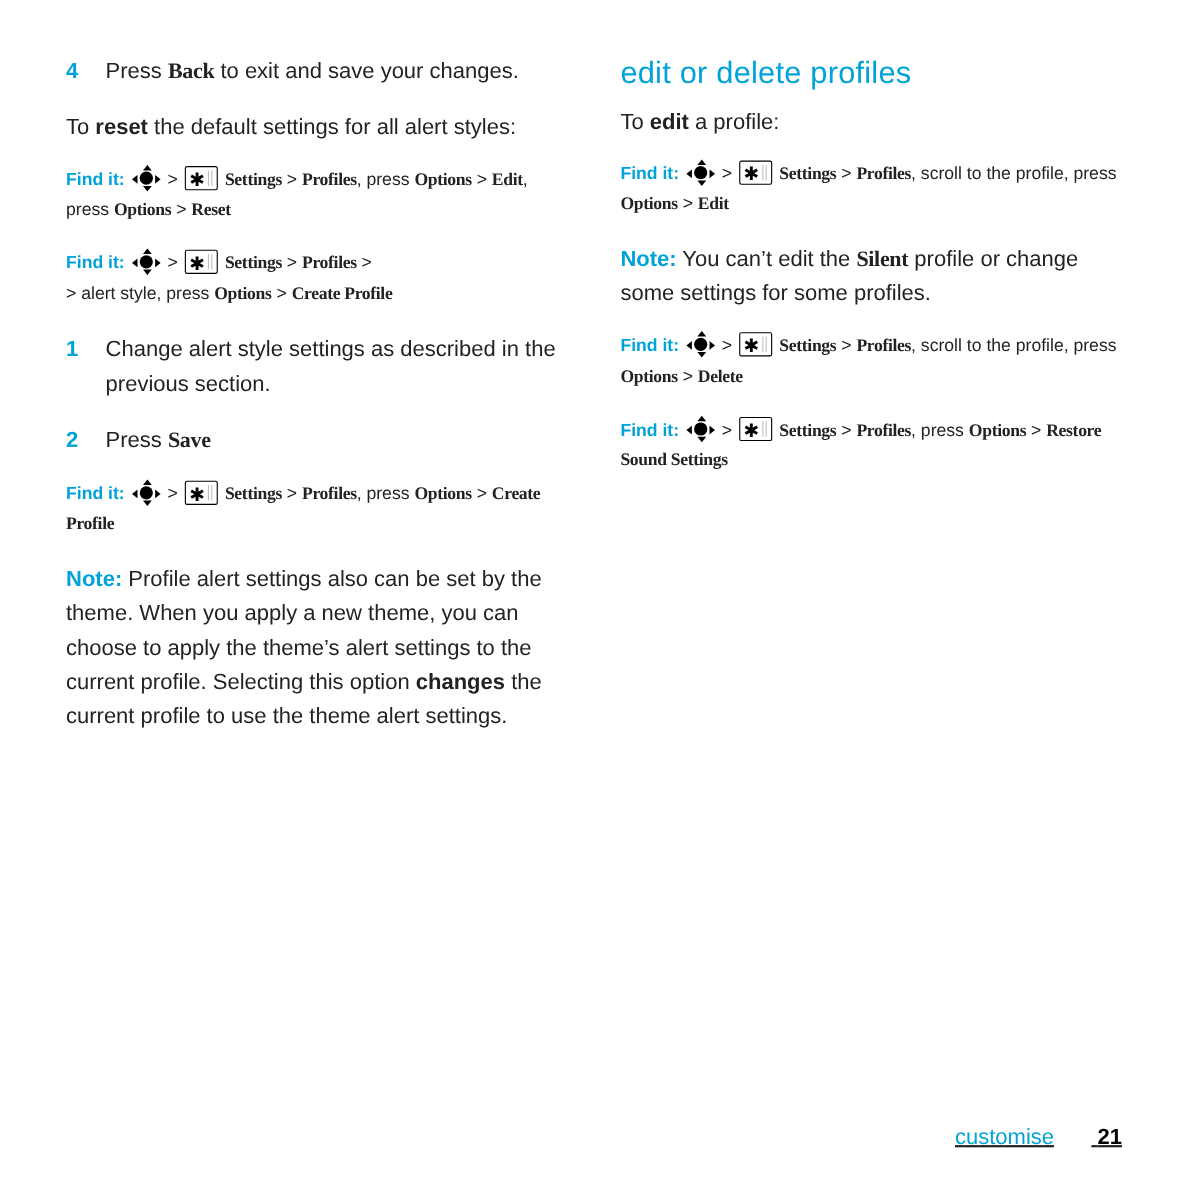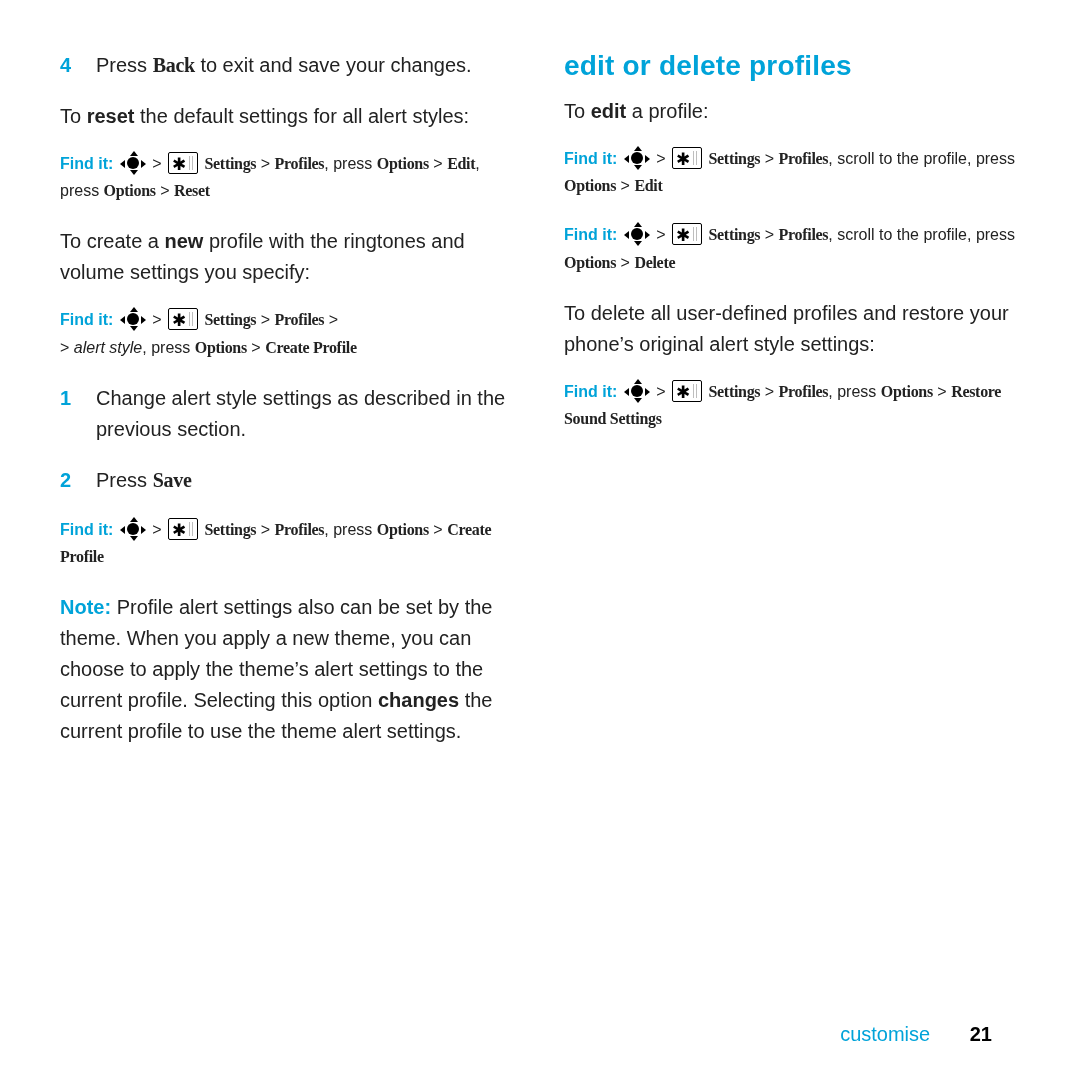--- a/index.html
+++ b/index.html
@@ -22,33 +22,33 @@
   p{
     font-size:20px;
     line-height:1.55;
     margin:0 0 18px 0;
     font-weight:300;
   }
   .bold{font-weight:700}
   .accent{color:#00a3d9}
   h2.accent{
     font-size:28px;
-    font-weight:700;
+    font-weight:400;
     margin:28px 0 14px 0;
     letter-spacing:0.2px;
   }
   .findit{
     font-size:16px;
     line-height:1.7;
     margin:0 0 22px 0;
   }
   .findit .lead{color:#00a3d9;font-weight:700}
   .ui{font-family:Liberation Serif, serif;font-stretch:condensed;font-weight:700;letter-spacing:-0.3px}
   .thin{font-weight:300}
-  .italic{font-style:italic}
+  .italic{}
   ol.num{
     list-style:none;
     padding:0;margin:0 0 18px 0;
   }
   ol.num li{
     display:flex;
     gap:22px;
     font-size:20px;
     line-height:1.55;
     margin-bottom:20px;
@@ -77,22 +77,23 @@
   }
   .gear-icon::before{
     content:"✱";position:absolute;left:3px;top:-2px;font-size:17px;color:#000;
   }
   .gear-icon::after{
     content:"";position:absolute;right:4px;top:3px;bottom:3px;width:1.5px;background:#000;
     box-shadow:-3px 0 0 #000;
     opacity:.25;
   }
   .footer{
-    position:absolute;right:88px;bottom:34px;
+    position:absolute;right:60px;bottom:34px;
     font-size:20px;
+    text-decoration:underline;
   }
   .footer .sec{color:#00a3d9;margin-right:34px;font-weight:400}
   .footer .pg{font-weight:700;color:#000}
 </style>
 </head>
 <body>
 
 <div class="page">
 
   <div class="col">
@@ -112,23 +113,20 @@
 
     <p class="findit">
       <span class="lead">Find it: </span>
       <span class="nav-icon"><span class="arr u"></span><span class="arr d"></span><span class="arr l"></span><span class="arr r"></span></span>
       <span class="thin"> &gt; </span>
       <span class="gear-icon"></span>
       <span class="ui">Settings</span><span class="thin"> &gt; </span><span class="ui">Profiles</span><span class="thin">, press </span><span class="ui">Options</span><span class="thin"> &gt; </span><span class="ui">Edit</span><span class="thin">, press </span><span class="ui">Options</span><span class="thin"> &gt; </span><span class="ui">Reset</span>
     </p>
 
 
-    <p>
-      <span>To create a </span><span class="bold">new</span><span> profile with the ringtones and volume settings you specify:</span>
-    </p>
 
     <p class="findit">
       <span class="lead">Find it: </span>
       <span class="nav-icon"><span class="arr u"></span><span class="arr d"></span><span class="arr l"></span><span class="arr r"></span></span>
       <span class="thin"> &gt; </span>
       <span class="gear-icon"></span>
       <span class="ui">Settings</span><span class="thin"> &gt; </span><span class="ui">Profiles</span><span class="thin"> &gt; </span><br>
       <span class="thin">&gt; </span><span class="italic thin">alert style</span><span class="thin">, press </span><span class="ui">Options</span><span class="thin"> &gt; </span><span class="ui">Create Profile</span>
     </p>
 
@@ -167,32 +165,34 @@
     </p>
 
     <p class="findit">
       <span class="lead">Find it: </span>
       <span class="nav-icon"><span class="arr u"></span><span class="arr d"></span><span class="arr l"></span><span class="arr r"></span></span>
       <span class="thin"> &gt; </span>
       <span class="gear-icon"></span>
       <span class="ui">Settings</span><span class="thin"> &gt; </span><span class="ui">Profiles</span><span class="thin">, scroll to the profile, press </span><span class="ui">Options</span><span class="thin"> &gt; </span><span class="ui">Edit</span>
     </p>
 
+    <p>
+      <span class="bold accent">Note:</span><span> You can’t edit the </span><span class="ui">Silent</span><span> profile or change some settings for some profiles.</span>
+    </p>
 
 
     <p class="findit">
       <span class="lead">Find it: </span>
       <span class="nav-icon"><span class="arr u"></span><span class="arr d"></span><span class="arr l"></span><span class="arr r"></span></span>
       <span class="thin"> &gt; </span>
       <span class="gear-icon"></span>
       <span class="ui">Settings</span><span class="thin"> &gt; </span><span class="ui">Profiles</span><span class="thin">, scroll to the profile, press </span><span class="ui">Options</span><span class="thin"> &gt; </span><span class="ui">Delete</span>
     </p>
 
 
-    <p>To delete all user-defined profiles and restore your phone’s original alert style settings:</p>
 
     <p class="findit">
       <span class="lead">Find it: </span>
       <span class="nav-icon"><span class="arr u"></span><span class="arr d"></span><span class="arr l"></span><span class="arr r"></span></span>
       <span class="thin"> &gt; </span>
       <span class="gear-icon"></span>
       <span class="ui">Settings</span><span class="thin"> &gt; </span><span class="ui">Profiles</span><span class="thin">, press </span><span class="ui">Options</span><span class="thin"> &gt; </span><span class="ui">Restore Sound Settings</span>
     </p>
   </div>
 </div>

